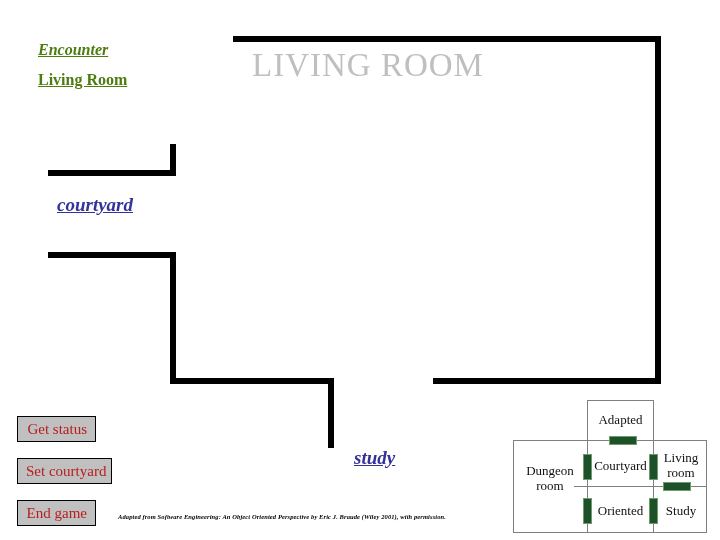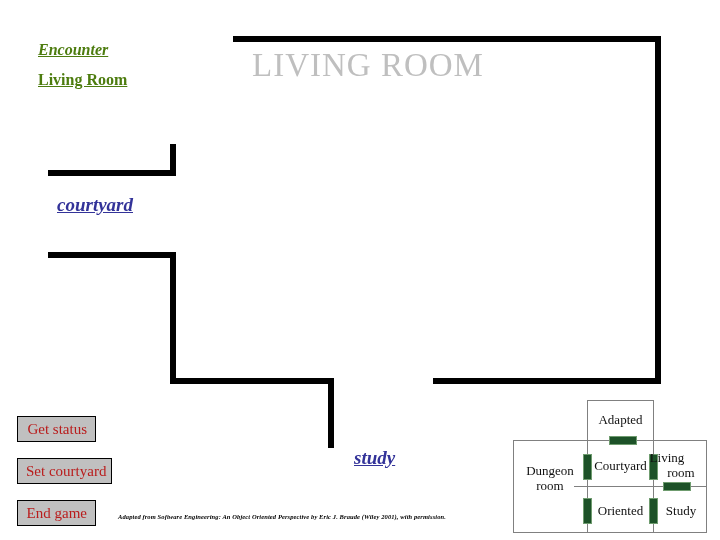--- a/index.html
+++ b/index.html
@@ -192,19 +192,19 @@
 
   <div class="fp-door" style="left:98px;  top:38px; width:28px; height:9px;"></div>
   <div class="fp-door" style="left:72px;  top:56px; width:9px;  height:26px;"></div>
   <div class="fp-door" style="left:138px; top:56px; width:9px;  height:26px;"></div>
   <div class="fp-door" style="left:152px; top:84px; width:28px; height:9px;"></div>
   <div class="fp-door" style="left:72px;  top:100px; width:9px; height:26px;"></div>
   <div class="fp-door" style="left:138px; top:100px; width:9px; height:26px;"></div>
 
   <div class="fp-room" style="left:77px;  top:14px;  width:65px;">Adapted</div>
   <div class="fp-room" style="left:77px;  top:60px;  width:65px;">Courtyard</div>
-  <div class="fp-room" style="left:132px; top:52px;  width:48px;text-align:center;">Living</div>
+  <div class="fp-room" style="left:146px; top:52px;  width:48px;text-align:center;">Living</div>
   <div class="fp-room" style="left:146px; top:67px;  width:48px;">room</div>
   <div class="fp-room" style="left:4px;  top:65px;  width:70px;">Dungeon</div>
   <div class="fp-room" style="left:4px;  top:80px;  width:70px;">room</div>
   <div class="fp-room" style="left:77px;  top:105px; width:65px;">Oriented</div>
   <div class="fp-room" style="left:146px; top:105px; width:48px;">Study</div>
 </div>
 
 </body></html>

